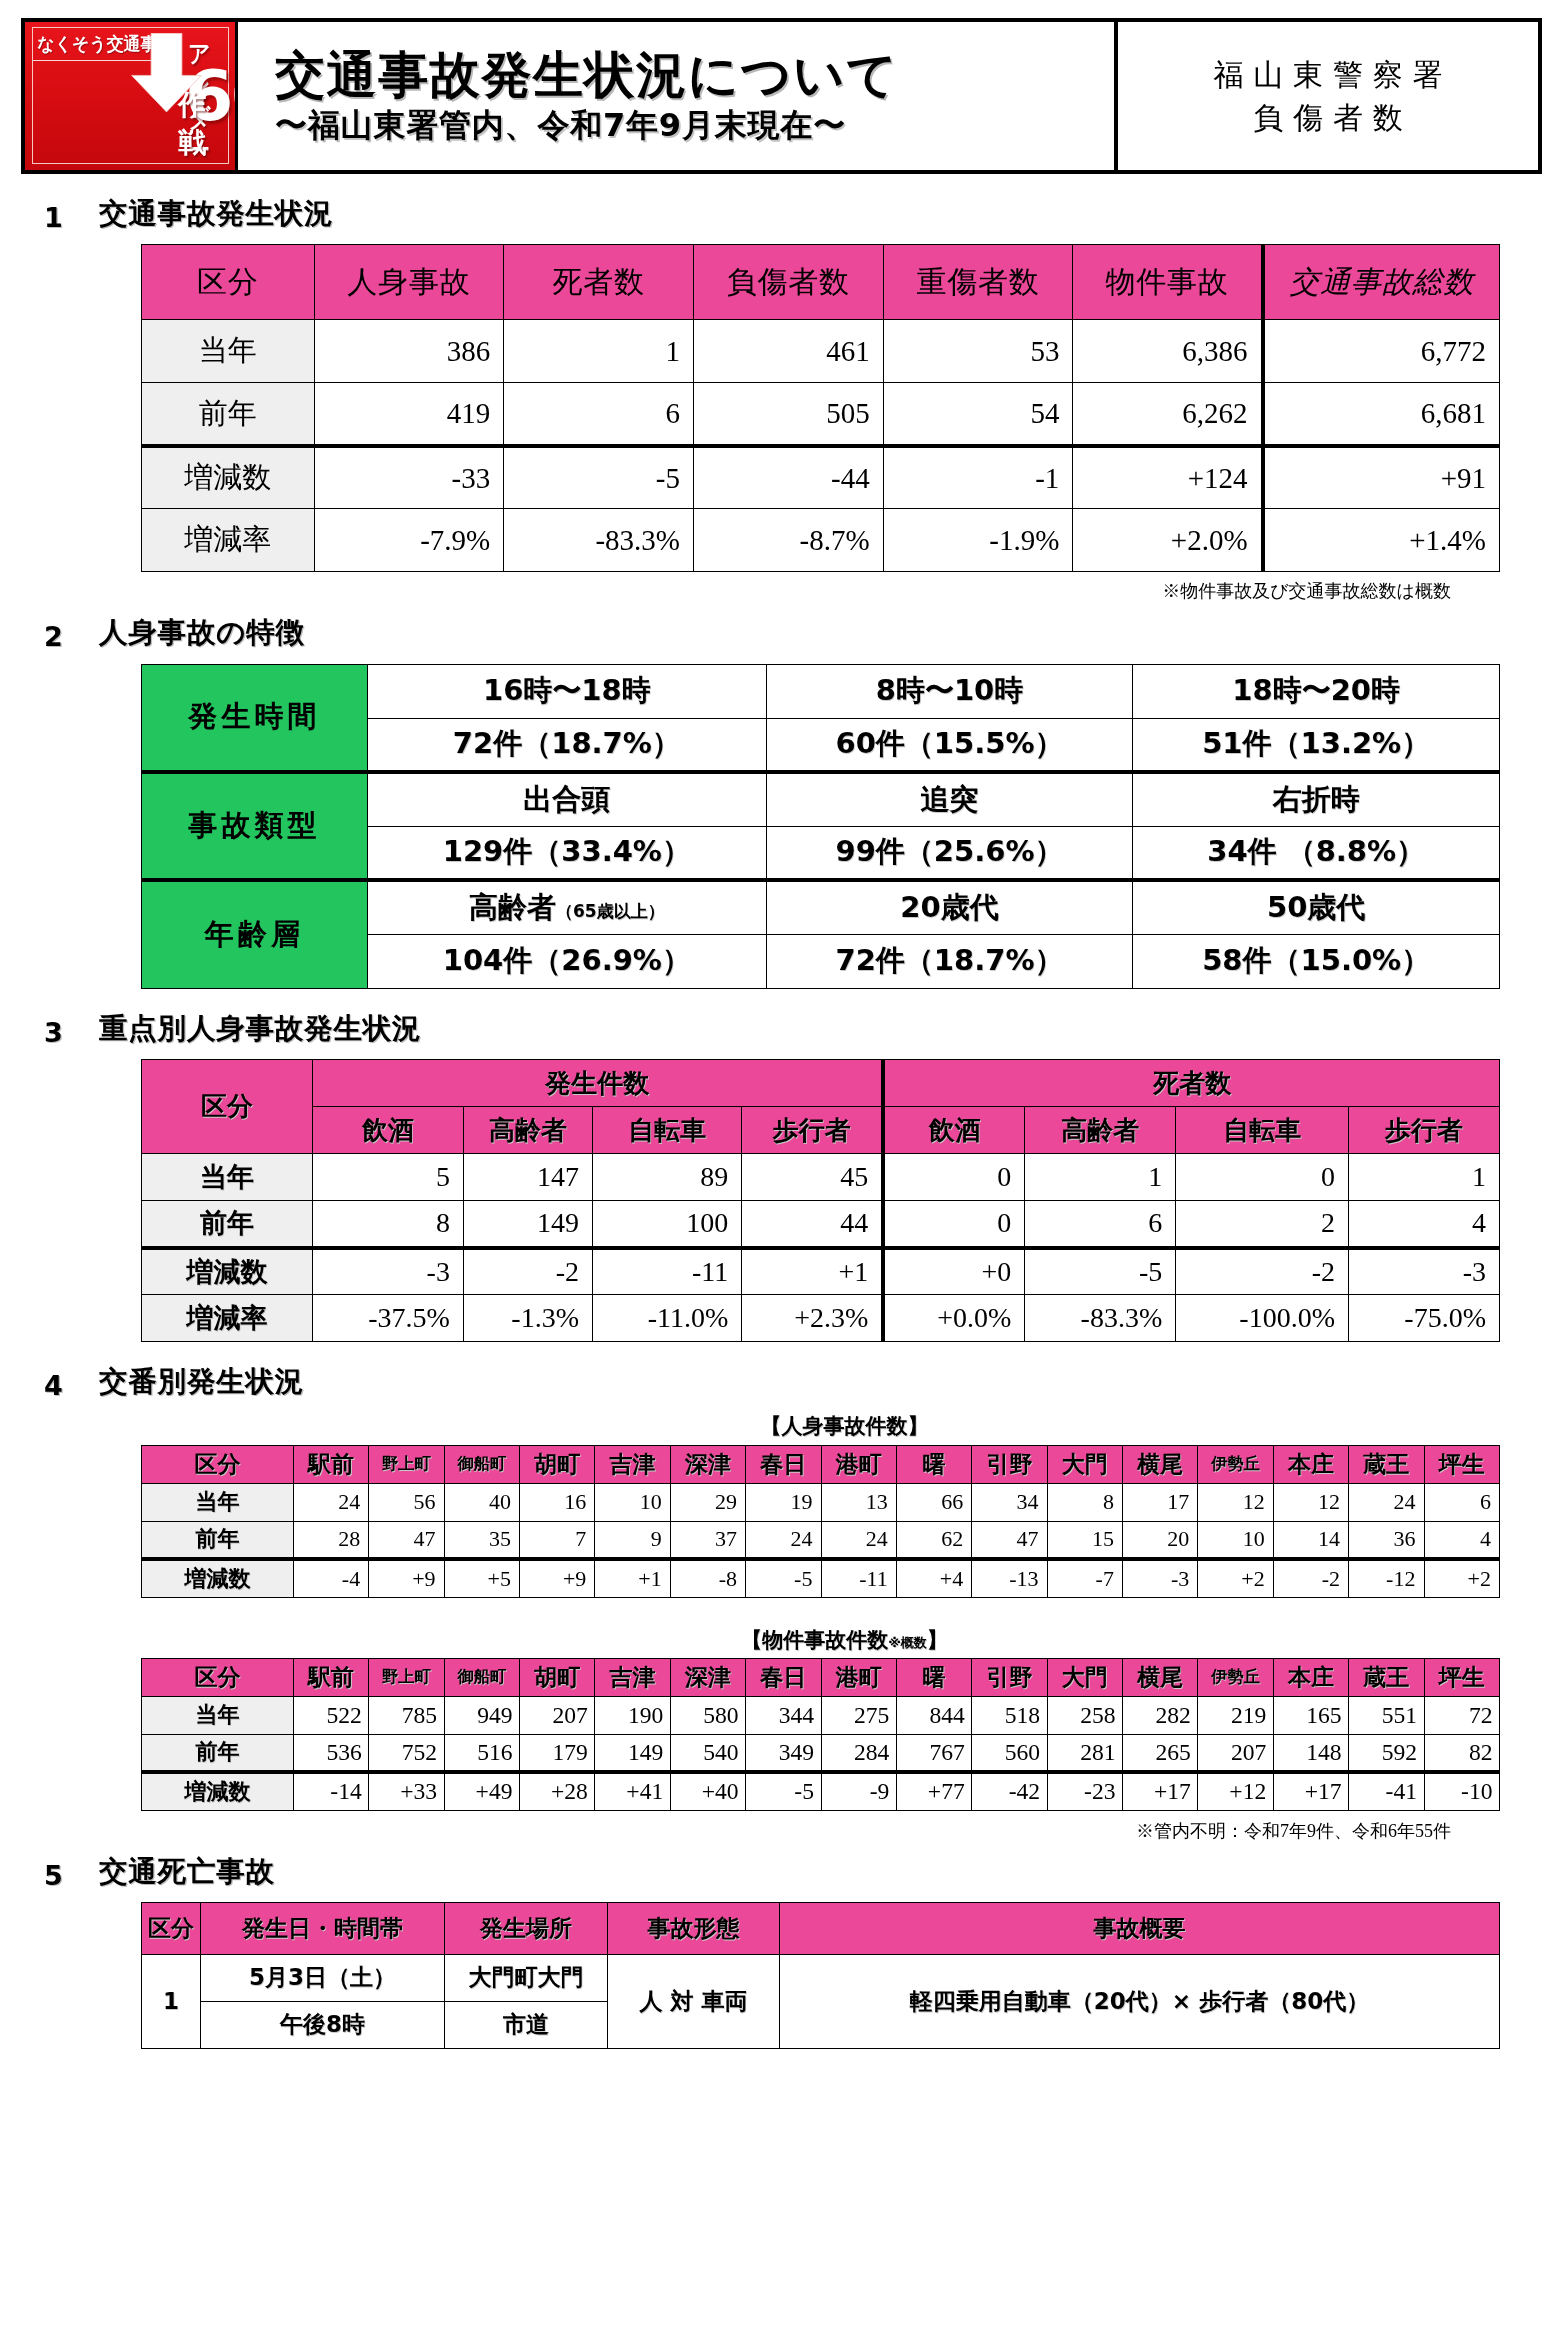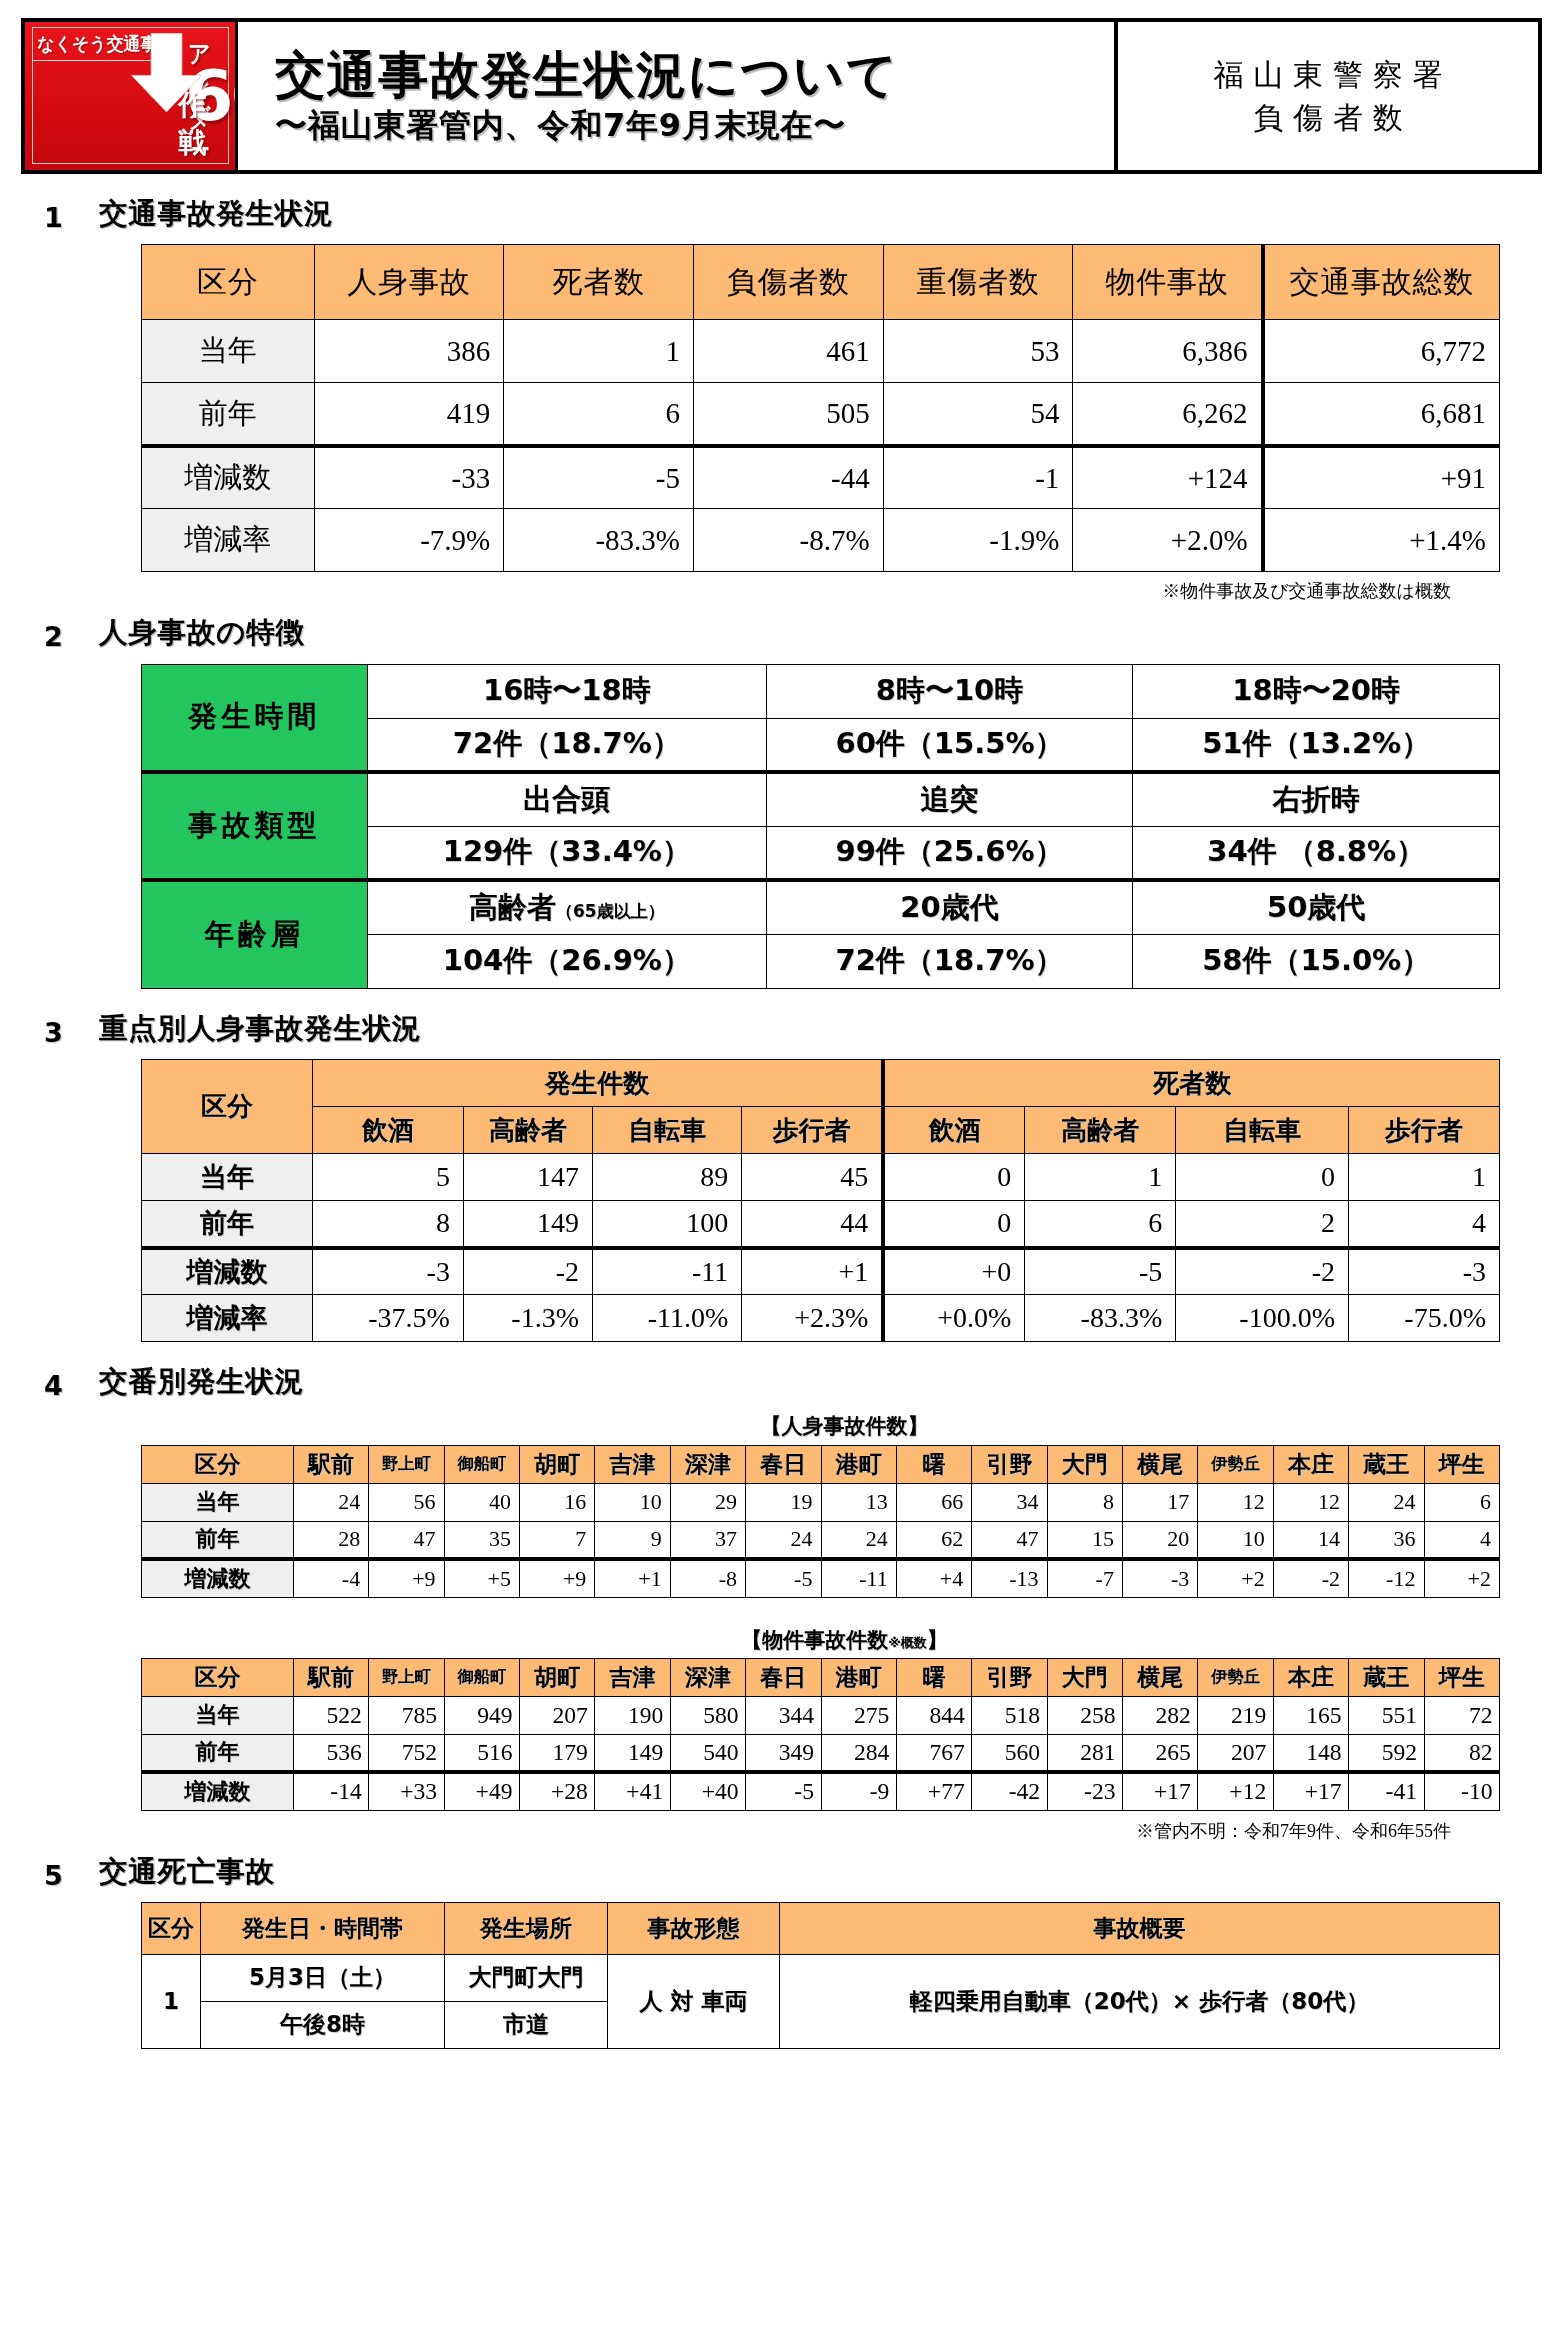--- a/index.html
+++ b/index.html
@@ -182,31 +182,31 @@
     font-family: "Liberation Serif", "DejaVu Serif", serif;
   }
   .tbl-wrap { margin-left: 120px; }
   td, th {
     border: 1.6px solid #000;
     text-align: center;
     vertical-align: middle;
     font-weight: normal;
     background: #fff;
   }
-  .hdr { background: #fdba74; }
+  .hdr { background: #ec4899; }
   .rowhdr { background: #efefef; }
   .num { text-align: right; padding-right: 13px; }
 
   
   .t1 { width: 1359px; }
   .t1 td { height: 63px; font-size: 29px; }
   .t1 .hdr { height: 75px; font-size: 30px; letter-spacing: 0.8px; }
   .t1 .c0 { width: 161px; }
   .t1 .cgen { width: 177px; }
-  .t1 .clast { width: 221px; }
+  .t1 .clast { width: 221px; font-style: italic; }
   .t1 tr.thickline td { border-top: 4.1px solid #000; }
   .t1 td.thickleft { border-left: 4.1px solid #000; }
   .note {
     font-family: "Liberation Serif", serif;
     font-size: 18px;
     text-align: right;
     margin: 6.5px 91px 0 0;
   }
 
   

